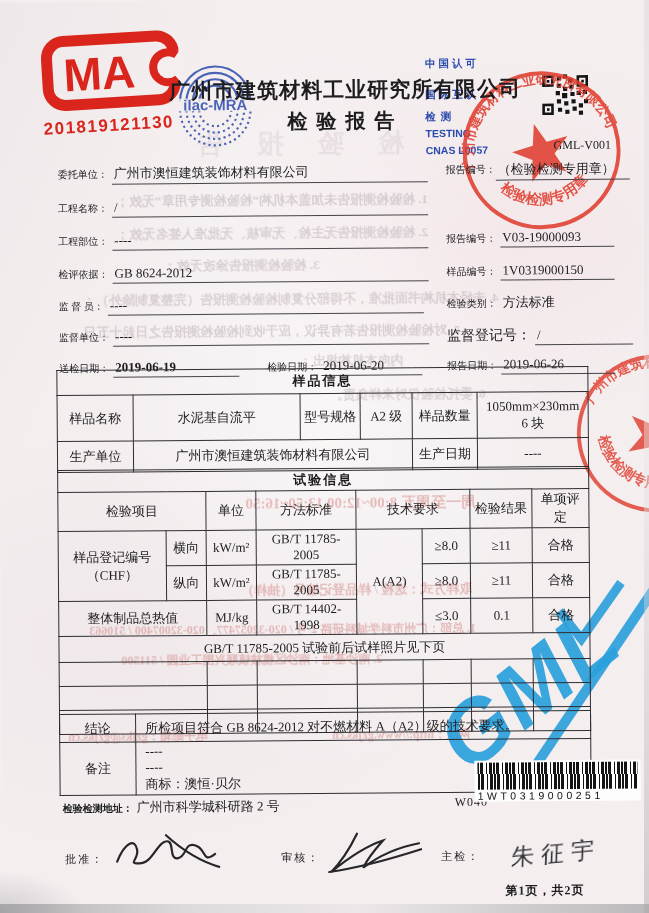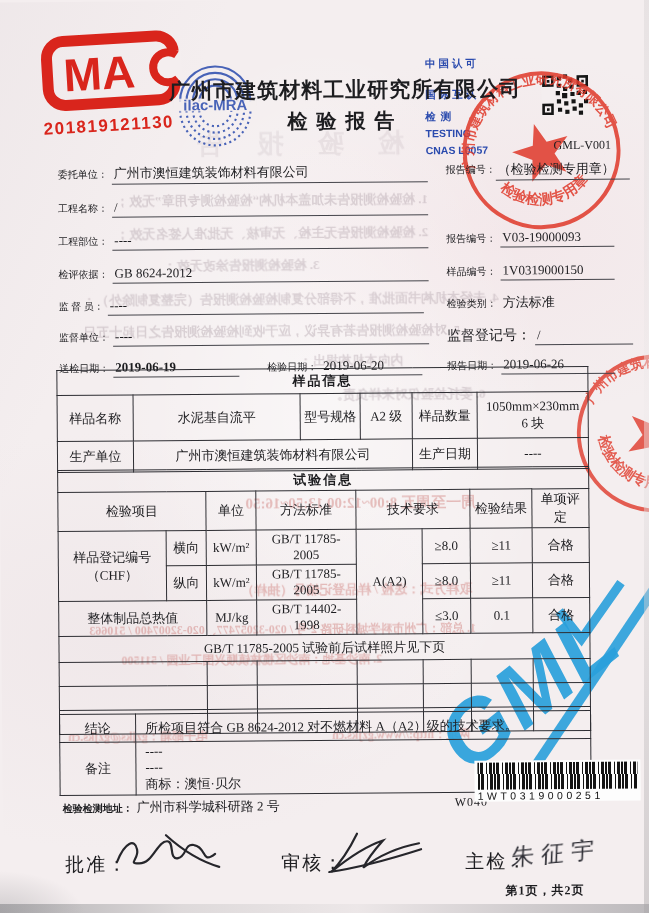--- a/index.html
+++ b/index.html
@@ -30,21 +30,21 @@
   .ghost.red{color:#c96a66;opacity:.4;}
   .gml-wm{position:absolute;left:426px;top:640px;font-family:"Liberation Sans",sans-serif;
     font-size:88px;font-weight:bold;font-style:italic;color:#2aa0dc;letter-spacing:2px;
     transform:rotate(-38deg);opacity:.92;pointer-events:none;}
   .edge-b{position:absolute;left:0;right:0;bottom:0;height:9px;opacity:.6;
     background:linear-gradient(to right,#86878a,#cfcccd 28%,#e7e2e3 55%,#97969a);}
   .edge-r{position:absolute;top:0;bottom:0;right:0;width:5px;opacity:.45;
     background:linear-gradient(to bottom,#d8d4d5,#f0ebec 45%,#a8a5a7);}
   .corner-shade{position:absolute;left:0;bottom:0;width:120px;height:60px;opacity:.35;
     background:radial-gradient(120px 60px at 0% 100%, #8d8c90, transparent 70%);}
-  .sig-label{font-size:19px;letter-spacing:2px;}
+  .sig-label{font-size:11px;letter-spacing:2px;}
   .hand-name{font-size:23px;letter-spacing:7px;color:#2e2e35;transform:rotate(-5deg) skewX(-8deg);
     display:inline-block;filter:blur(.3px);}
   .barcode-bars{width:160px;height:27px;background:repeating-linear-gradient(90deg,
     #141414 0 2px,#fdfdfd 2px 3px,#141414 3px 6px,#fdfdfd 6px 9px,#141414 9px 10px,
     #fdfdfd 10px 12px,#141414 12px 15px,#fdfdfd 15px 16px);}
   .barcode-num{font-family:"Liberation Sans",sans-serif;font-size:10.5px;letter-spacing:3.5px;
     color:#111;margin-top:0px;white-space:nowrap;}
   .cma-num{font-family:"Liberation Sans",sans-serif;font-size:17px;font-weight:bold;
     color:#d9251c;letter-spacing:1.5px;}
   .cnas-cap{font-family:"Liberation Sans",sans-serif;font-size:10.5px;font-weight:bold;
@@ -402,21 +402,21 @@
       <path d="M55 6 C68 18 88 32 108 38"></path>
     </g>
   </svg>
   <div class="abs sig-label" style="left:278px;top:850px;">审核：</div>
   <svg class="abs" style="left:320px;top:826px;" width="105" height="52" viewBox="0 0 105 52">
     <g fill="none" stroke="#26262b" stroke-width="2.2" stroke-linecap="round">
       <path d="M34 8 C26 24 16 38 8 46 C28 30 44 20 60 15 C50 26 44 34 40 42 C56 30 74 22 96 18"></path>
       <path d="M6 46 C36 42 66 34 98 24"></path>
     </g>
   </svg>
-  <div class="abs sig-label" style="left:462px;top:850px;">主检：</div>
+  <div class="abs sig-label" style="left:438px;top:850px;">主检：</div>
   <div class="abs" style="left:508px;top:840px;">
     <span class="hand-name">朱征宇</span>
   </div>
 
   <div class="abs" style="left:502px;top:884px;font-size:12px;font-weight:bold;letter-spacing:1px;">第1页，共2页</div>
 
 </div>
 
 <div class="edge-b"></div>
 <div class="edge-r"></div>

